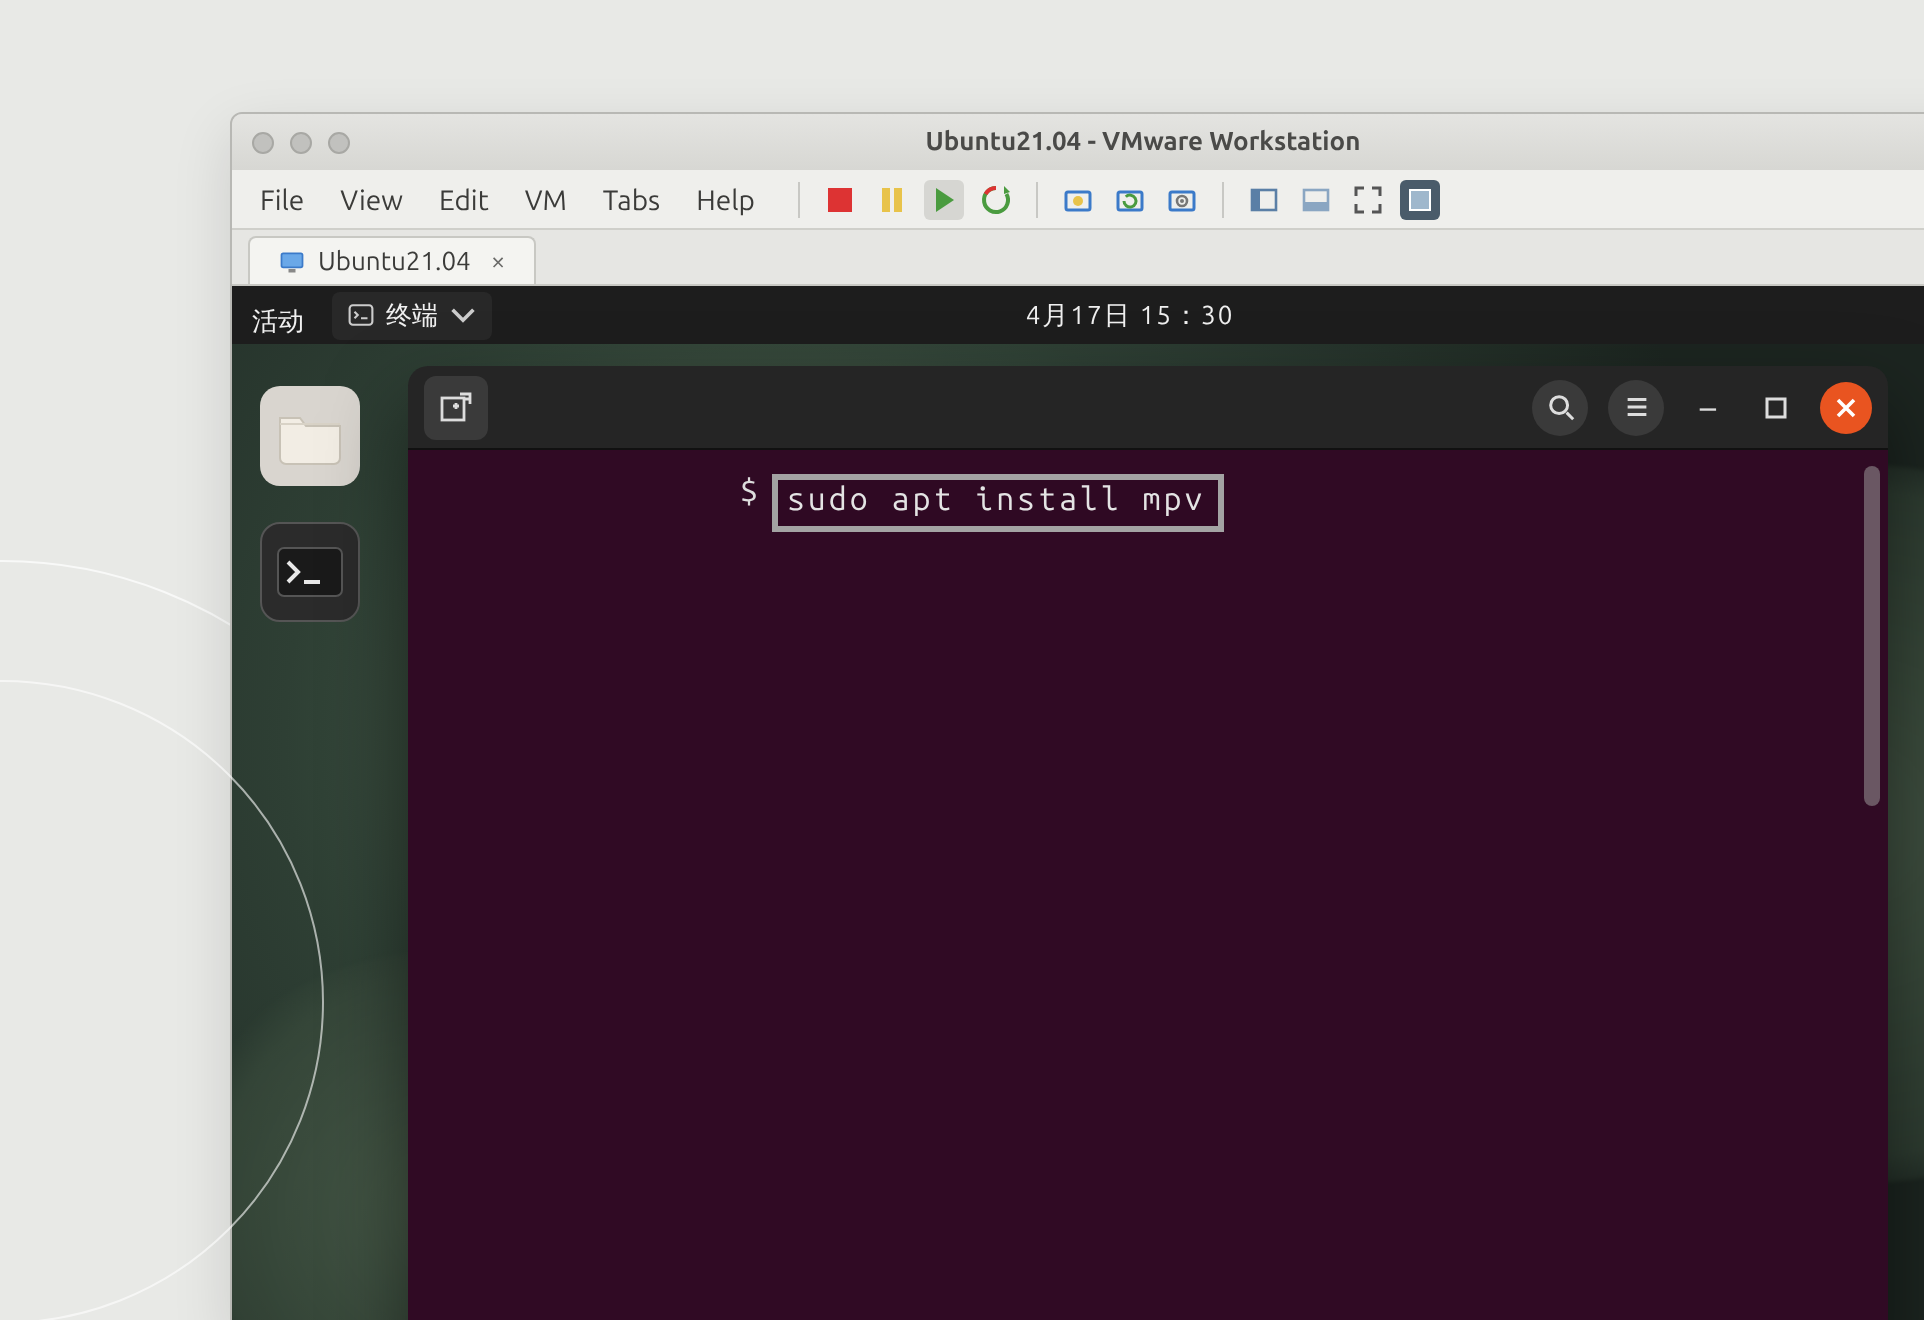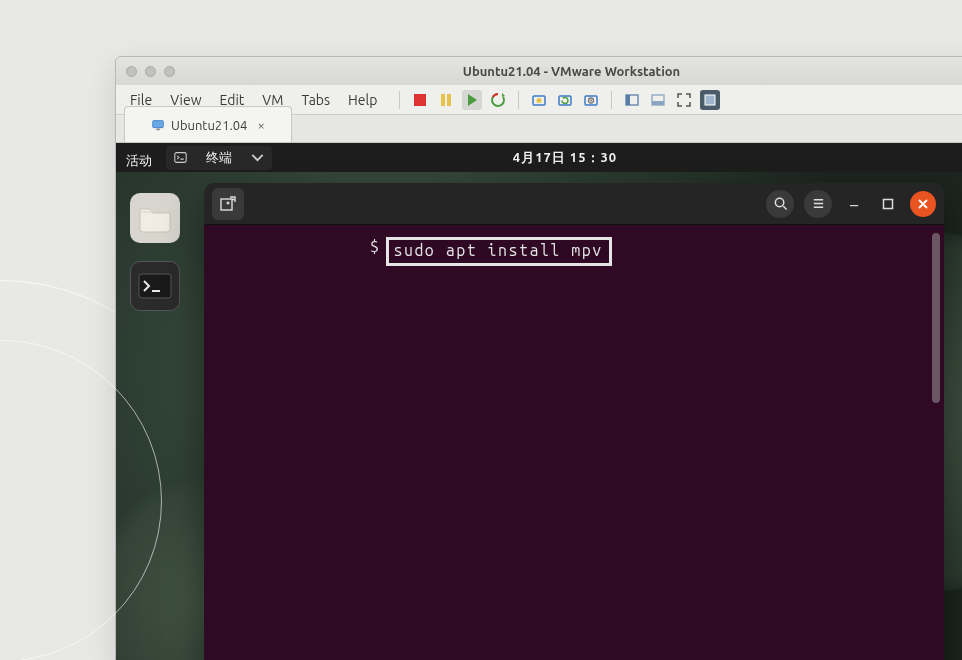--- a/index.html
+++ b/index.html
@@ -74,22 +74,22 @@
   .tabstrip {
     height: 28px;
     background: #e6e6e3;
     border-bottom:1px solid #c8c8c3;
     display:flex; align-items:flex-end;
     padding-left:8px;
   }
   .vmtab {
     display:flex; align-items:center;
     gap:6px;
-    height:36px;
-    padding:0 26px;
+    height:24px;
+    padding:0 14px;
     background:#f4f4f1;
     border:1px solid #c8c8c3;
     border-bottom:none;
     border-radius:4px 4px 0 0;
     font-size:13px;
     color:#3b3b39;
   }
   .vmtab .x { font-size:13px; color:#6a6a68; margin-left:4px; }
   .vm-viewport {
     flex:1; position:relative;
@@ -101,22 +101,22 @@
   .gnome-topbar {
     position:absolute; left:0; top:0; right:0;
     height:29px;
     background:#1d1d1d;
     color:#f0f0f0;
     display:flex; align-items:center;
     font-size:13px;
     padding:0 10px;
   }
   .gnome-topbar .left { display:flex; align-items:flex-end; gap:14px; }
-  .gnome-topbar .center { position:absolute; left:50%; transform:translateX(-50%); letter-spacing:1px;font-weight:bold;}
-  .app-ind { display:flex; align-items:center; gap:19px; background:rgba(255,255,255,0.05); padding:3px 8px; border-radius:4px;}
+  .gnome-topbar .center { position:absolute; left:50%; transform:translateX(-50%); letter-spacing:1px;}
+  .app-ind { display:flex; align-items:center; gap:6px; background:rgba(255,255,255,0.05); padding:3px 8px; border-radius:4px;}
   .app-ind svg{width:13px;height:13px;}
 
   
   .wallpaper {
     position:absolute; left:0; top:29px; right:0; bottom:0;
     background:
       radial-gradient(circle at 30% 40%, #4a6b4f 0%, #2d3f33 35%, #1b2520 70%),
       linear-gradient(135deg,#233027 0%, #0f1713 100%);
     filter: saturate(0.9);
   }
@@ -183,21 +183,21 @@
     position:relative;
     letter-spacing:1.5px;
   }
   .term-scroll {
     position:absolute; right:4px; top:8px; width:8px; height:170px;
     background:#6a5763; border-radius:4px;
   }
   .prompt-line{ display:flex; align-items:flex-start; gap:6px; margin-top:2px;}
   .ps1{ color:#ddd; margin-left:154px;}
   .cmd-box{
-    border:3px solid #e5e5e5;
+    border:3px solid #a3a3a3;
     padding:1px 6px 3px 4px;
     background:rgba(0,0,0,0.02);
     display:inline-block;
     line-height:1.2;
     white-space: pre;
   }
 </style>
 </head>
 <body>
 

